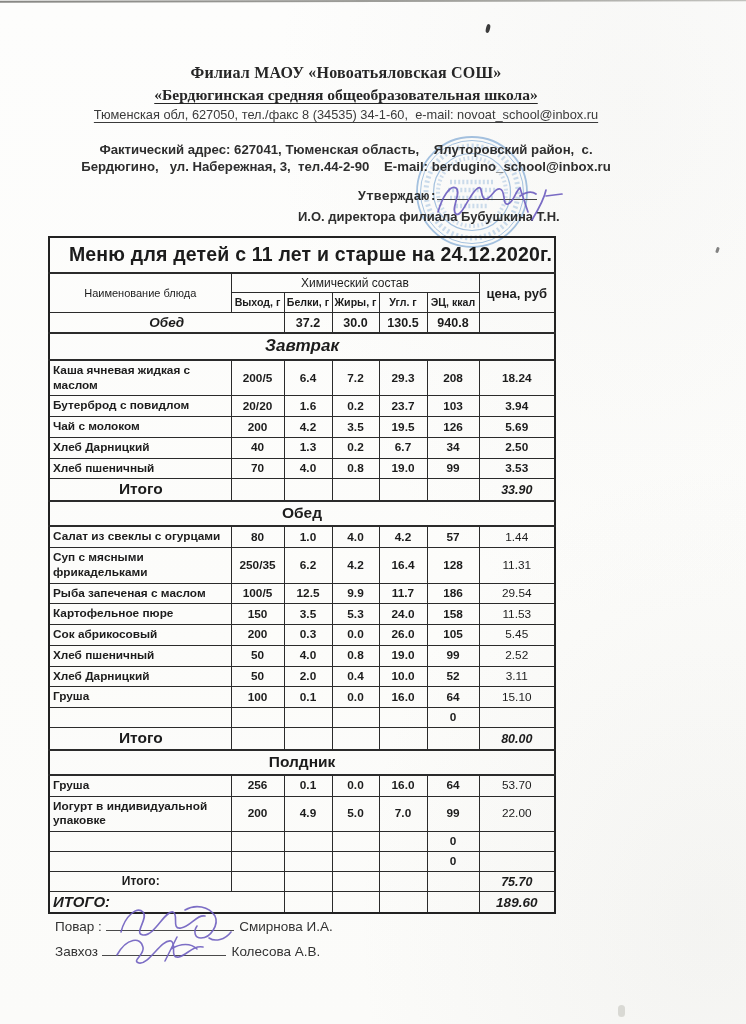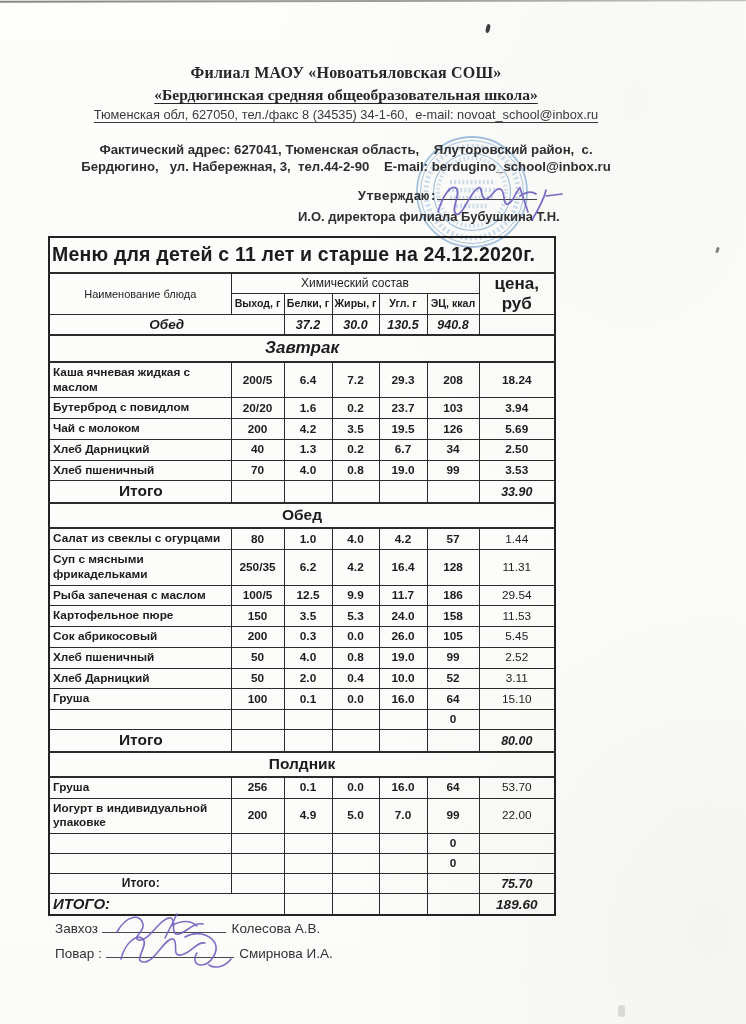--- a/index.html
+++ b/index.html
@@ -44,28 +44,28 @@
     opacity:.62; filter:blur(.4px); }
   
   .sig-approve { position:absolute; left:428px; top:176px; width:140px; height:46px; z-index:3; }
 
   
   .menu-wrap { position:relative; z-index:2; margin:12px 0 0 48px; }
   table.menu { border-collapse:collapse; width:506px; table-layout:fixed;
     border:2.2px solid #222; background:transparent; }
   table.menu td, table.menu th { border:1.4px solid #2b2b2b; vertical-align:middle;
     font-family:"Liberation Sans", sans-serif; color:#1c1c1c; overflow:hidden; }
-  .title-cell { font-size:19.5px; font-weight:bold; text-align:left; letter-spacing:.2px;
+  .title-cell { font-size:19.5px; font-weight:bold; text-align:right; letter-spacing:.2px;
     padding:5px 2px 6px; border-bottom-width:2px !important; color:#191919; }
   .hdr-dish { font-size:11px; font-weight:normal; text-align:center; }
   .hdr-chem { font-size:12px; font-weight:normal; text-align:center; padding:2px 0; }
   .hdr-sub  { font-size:10.6px; font-weight:bold; text-align:center; padding:3px 0 4px; }
-  .hdr-price{ font-size:17px; font-weight:bold; text-align:center; }
+  .hdr-price{ font-size:13px; font-weight:bold; text-align:center; }
   .sum-name { font-size:13.5px; font-weight:bold; font-style:italic; text-align:center; padding:2px; }
-  .sum-num  { font-size:12.5px; font-weight:bold; font-style:italic; text-align:center; padding:2px 0; }
+  .sum-num  { font-size:12.5px; font-weight:bold; text-align:center; padding:2px 0; }
   .section-cell { font-size:15.5px; font-weight:bold; text-align:center; padding:2px 0 3px;
     border-top-width:2px !important; border-bottom-width:2px !important; }
   tr.sec-title-0 .section-cell { font-style:italic; font-size:17px; }
   .name-cell { font-size:11.8px; font-weight:bold; text-align:left; padding:2px 2px 3px 3px; line-height:1.25; }
   .num-cell  { font-size:11.8px; font-weight:bold; text-align:center; padding:2px 0 3px; }
   .price-cell{ font-size:11.8px; font-weight:normal; text-align:center; padding:2px 0 3px; color:#2c2c2c; }
   tr.sec-0 .price-cell { font-weight:bold; color:#1c1c1c; }
   .total-label { font-size:15.5px; font-weight:bold; text-align:center; padding:1px 2px 2px 3px; }
   tr.total-small .total-label { font-size:12px; padding:2px 2px 3px 3px; }
   .total-price { font-size:12.5px; font-weight:bold; font-style:italic; text-align:center; }
@@ -362,37 +362,37 @@
             <td class="num-cell"></td>
             <td class="num-cell"></td>
             <td class="grand-price">189.60</td>
           </tr>
         </tbody>
     </table>
   </div>
 
   <div class="signers">
     <div class="signer-row">
-      <span>Завхоз</span>
-      <span class="signer-underline u2"></span>
-      <span class="signer-name">Колесова А.В.</span>
-      <svg class="sig-zavhoz" viewBox="0 0 118 36">
-        <g fill="none" stroke="#6f5fc0" stroke-width="1.6" stroke-linecap="round" opacity=".9">
-          <path d="M10 24 C20 6 34 6 36 16 C38 24 24 30 32 32 C42 34 54 8 64 10 C70 12 62 28 72 26 C80 24 86 14 96 16"></path>
-          <path d="M58 30 L70 6 M64 18 C74 12 84 12 90 18"></path>
-        </g>
-      </svg>
-    </div>
-    <div class="signer-row">
       <span>Повар :</span>
       <span class="signer-underline u1"></span>
       <span class="signer-name">Смирнова И.А.</span>
       <svg class="sig-povar" viewBox="0 0 130 42">
         <g fill="none" stroke="#6f5fc0" stroke-width="1.6" stroke-linecap="round" opacity=".9">
           <path d="M8 30 C12 14 24 4 30 10 C36 16 20 32 30 33 C42 34 52 8 60 10 C66 12 58 28 68 26 C78 24 84 12 92 14"></path>
           <path d="M72 8 C82 2 96 4 102 14 C106 22 98 36 88 36 C82 36 80 30 84 24"></path>
           <path d="M96 36 C102 40 112 38 118 30"></path>
         </g>
       </svg>
     </div>
+    <div class="signer-row">
+      <span>Завхоз</span>
+      <span class="signer-underline u2"></span>
+      <span class="signer-name">Колесова А.В.</span>
+      <svg class="sig-zavhoz" viewBox="0 0 118 36">
+        <g fill="none" stroke="#6f5fc0" stroke-width="1.6" stroke-linecap="round" opacity=".9">
+          <path d="M10 24 C20 6 34 6 36 16 C38 24 24 30 32 32 C42 34 54 8 64 10 C70 12 62 28 72 26 C80 24 86 14 96 16"></path>
+          <path d="M58 30 L70 6 M64 18 C74 12 84 12 90 18"></path>
+        </g>
+      </svg>
+    </div>
   </div>
 
 </div>
 
 </body></html>

